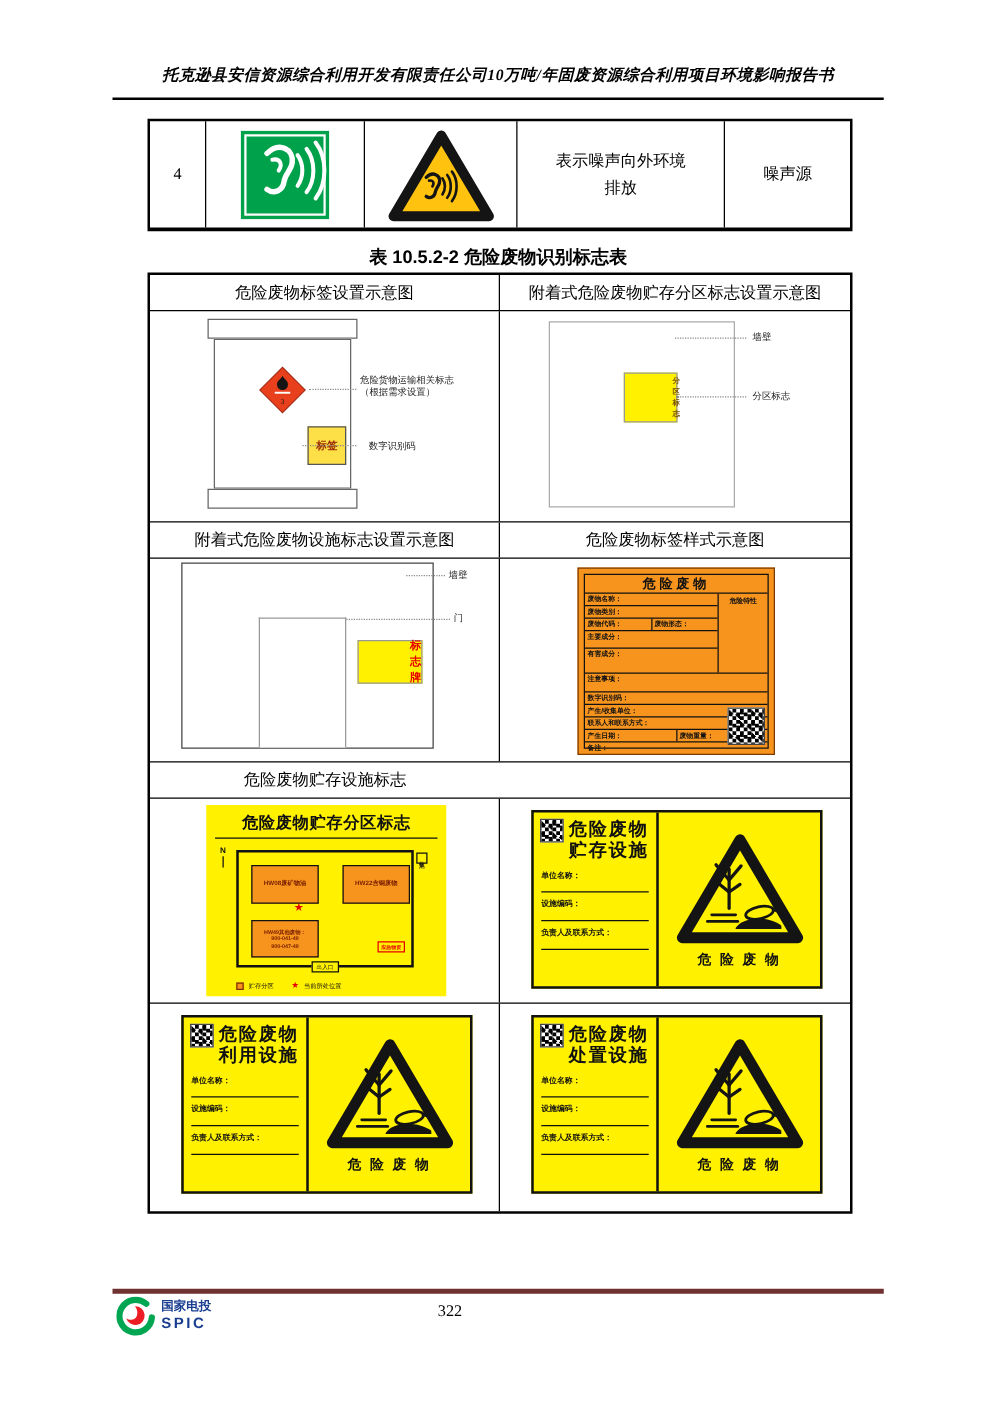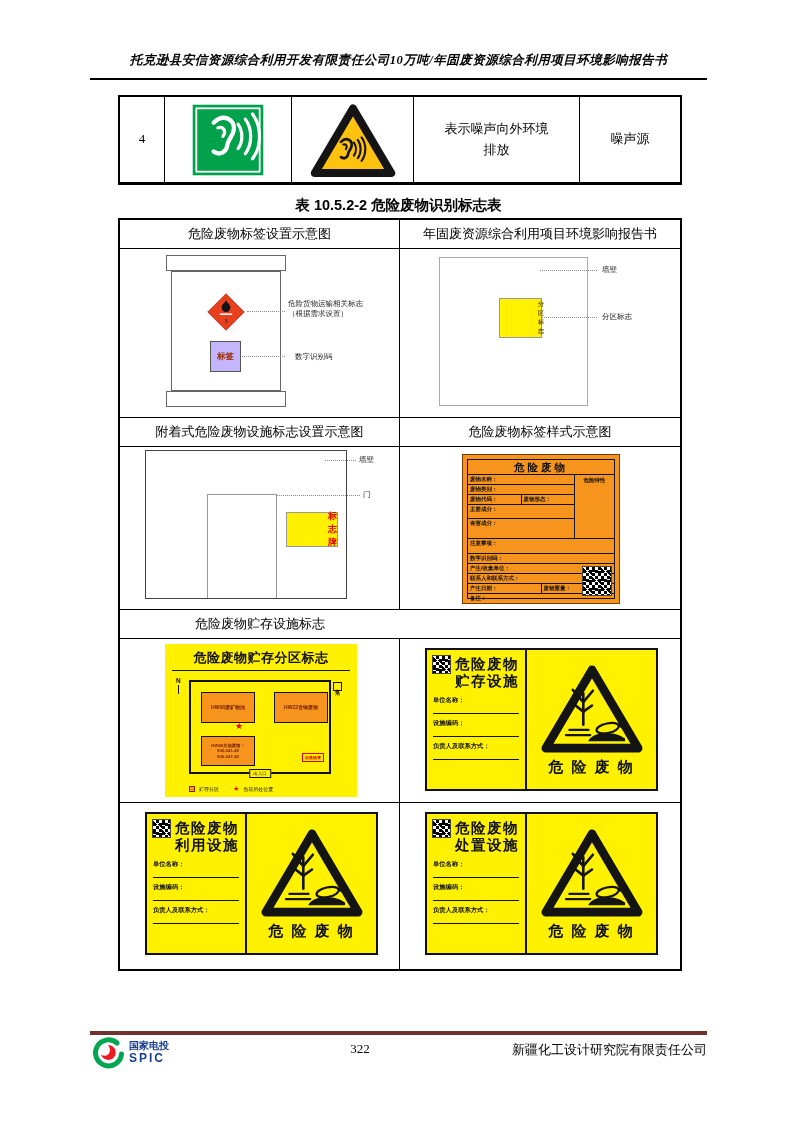--- a/index.html
+++ b/index.html
@@ -34,22 +34,22 @@
   .ghead { height:28px; display:flex; align-items:center; justify-content:center; font-size:13px; }
   .gc1 { height:168px; } .gc2 { height:162px; } .gc3 { height:163px; } .gc4 { height:166px; }
 
   .abs { position:absolute; }
   .note { font-family:"Liberation Sans", sans-serif; font-size:7.5px; color:#222; line-height:1.35; }
   .leader { border-top:1px dotted #8a8a8a; height:0; }
 
   
   .drum-cap  { border:1.5px solid #666; background:#fff; }
   .drum-body { border:1.5px solid #666; background:#fff; }
-  .tagbox { background:#c4b5fd; border:1.5px solid #555; display:flex; align-items:center; justify-content:center;
-            font-family:Liberation Sans, sans-serif; font-size:8.5px; font-weight:bold; color:#9C2D00; }
+  .tagbox { background:#fde047; border:1.5px solid #555; display:flex; align-items:center; justify-content:center;
+            font-family:Liberation Sans, sans-serif; font-size:8.5px; font-weight:bold; color:#9C2D00;margin-left:36px; }
 
   
   .room  { border:1px solid #aaa; background:#fff; }
   .room2 { border:1.5px solid #444; background:#fff; }
   .door  { border:1px solid #999; border-bottom:none; background:#fff; }
   .yellowbox { background:#FFF100; border:1px solid #999; display:flex; align-items:center; justify-content:center;
                font-family:"Liberation Sans", sans-serif;padding-left:41px; }
 
   
   .olbl { position:absolute; left:62px; top:7px; width:158px; height:150px; background:#F7941E;
@@ -97,21 +97,21 @@
   
   .fsign { position:absolute; left:25px; top:9px; width:233px; height:143px; background:#FFF100;
            border:2.5px solid #111; display:flex; font-family:"Liberation Sans", sans-serif; }
   .fleft { flex:0 0 100px; border-right:2.5px solid #111; position:relative; padding:4px 6px 4px 6px; }
   .fqr { position:absolute; left:5px; top:5px; width:19px; height:19px; }
   .ftitle { margin-left:22px; margin-top:2px; font-weight:bold; font-size:14.5px; line-height:1.2;
             letter-spacing:1.5px; white-space:pre-line; color:#111; }
   .ffield { margin-top:5px; font-size:6.3px; font-weight:bold; color:#111; }
   .fline { height:9px; border-bottom:1px solid #111; width:86px; }
   .fright { flex:1; display:flex; flex-direction:column; align-items:center; justify-content:center; }
-  .fcap { font-weight:bold; font-size:15px; letter-spacing:2px; color:#111; margin-top:2px; }
+  .fcap { font-weight:bold; font-size:11px; letter-spacing:2px; color:#111; margin-top:2px; }
 
   
   .f-rule { position:absolute; left:90px; top:1031px; width:617px; height:4px; background:#703131; }
   .f-logo { position:absolute; left:93px; top:1037px; display:flex; align-items:center; gap:4px; }
   .f-logo-txt { font-family:"Liberation Sans", sans-serif; font-weight:bold; color:#1A3E8F; line-height:1.05; }
   .f-logo-txt .l1 { font-size:10px; }
   .f-logo-txt .l2 { font-size:12px; letter-spacing:2px; }
   .f-page { position:absolute; left:280px; top:1041px; width:160px; text-align:center; font-size:13px; }
   .f-co   { position:absolute; left:400px; top:1041px; width:307px; text-align:right; font-size:13px; }
 </style>
@@ -154,21 +154,21 @@
 排放</div>
     <div class="ncell nc4">噪声源</div>
   </div>
 
   <div class="tbl-title">表 10.5.2-2 危险废物识别标志表</div>
 
   <div class="grid">
 
     <div class="grow">
       <div class="gcell first ghead">危险废物标签设置示意图</div>
-      <div class="gcell ghead">年固废资源综合利用项目环境影响报告书</div>
+      <div class="gcell ghead">附着式危险废物贮存分区标志设置示意图</div>
     </div>
 
     <div class="grow">
 
       <div class="gcell first gc1">
         <div class="abs drum-cap" style="left:46px; top:6px;  width:120px; height:16px;"></div>
         <div class="abs drum-body" style="left:51px; top:22px; width:110px; height:120px;"></div>
         <div class="abs drum-cap" style="left:46px; top:142px; width:120px; height:16px;"></div>
         <svg class="abs" style="left:85px; top:42px;" width="42" height="42" viewBox="0 0 44 44">
           <rect x="8.5" y="8.5" width="27" height="27" transform="rotate(45 22 22)" fill="#E8401C" stroke="#9b2412" stroke-width="0.8"></rect>
@@ -395,15 +395,14 @@
     <svg width="32" height="32" viewBox="0 0 64 64">
       <path d="M48 12 A26 26 0 1 0 57 34" fill="none" stroke="#00A651" stroke-width="10" stroke-linecap="round"></path>
       <path d="M30 16 A15 15 0 1 1 16 35 C23 40 31 37 33 31 C35 25 33 20 30 16 Z" fill="#ED1C24"></path>
     </svg>
     <div class="f-logo-txt">
       <div class="l1">国家电投</div>
       <div class="l2">SPIC</div>
     </div>
   </div>
   <div class="f-page">322</div>
-  <div class="f-co">新疆化工设计研究院有限责任公司</div>
 
 </div>
 
 </body></html>

